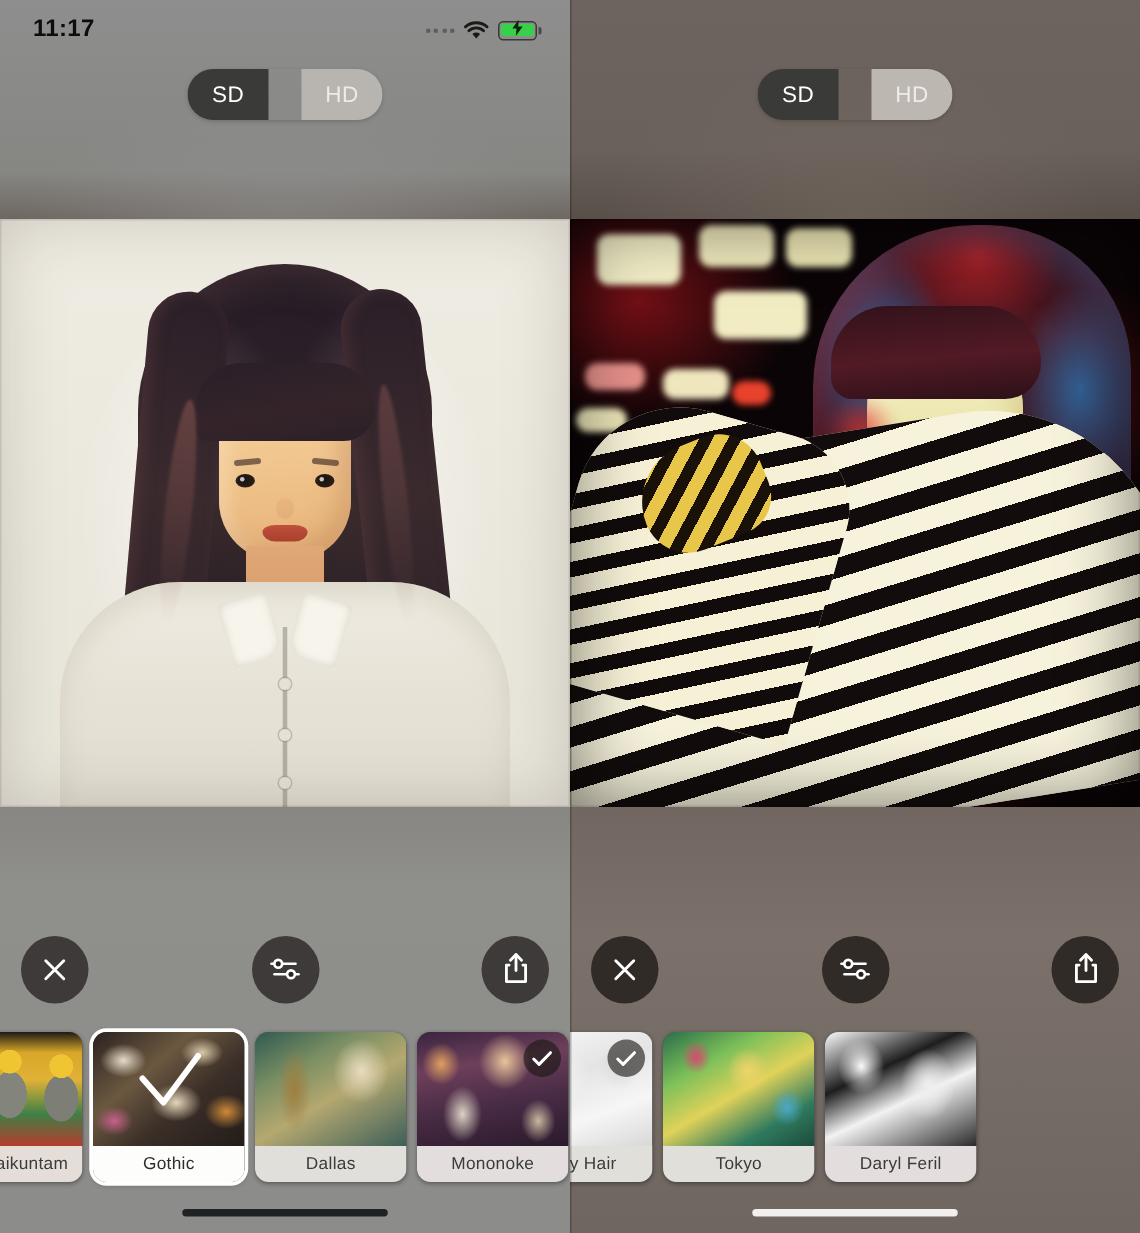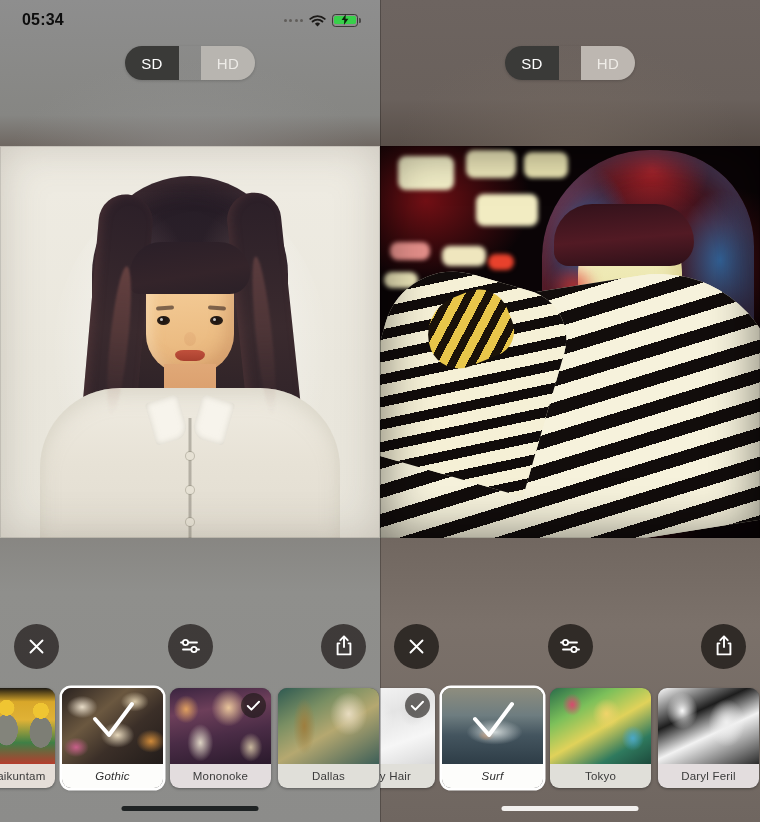--- a/index.html
+++ b/index.html
@@ -219,21 +219,21 @@
   .filter-card .thumb { position:absolute; left:0; top:0; right:0; height:76px; overflow:hidden; }
   .filter-card .label {
     position:absolute; left:0; right:0; bottom:0; height:24px;
     display:flex; align-items:center; justify-content:center;
     font-size:11.5px; color:#3b3b3b; letter-spacing:0.2px;
   }
   .filter-card.sel .label { background:#fdfdfb; color:#2d2d2d; }
   .filter-card .label.tint-a { background:rgba(240,232,226,0.93); }
   .filter-card .label.tint-b { background:rgba(238,231,232,0.93); }
   .filter-card .label.tint-c { background:rgba(235,233,227,0.93); }
-  .filter-card.sel { box-shadow:0 0 0 2.5px #ffffff, 0 1px 4px rgba(0,0,0,0.4);font-style:italic; }
+  .filter-card.sel { box-shadow:0 0 0 2.5px #ffffff, 0 1px 4px rgba(0,0,0,0.4); }
 
   .check-big { position:absolute; left:50%; top:34px; transform:translate(-50%,-50%); }
   .badge {
     position:absolute; right:5px; top:5px; width:25px; height:25px; border-radius:50%;
     background:rgba(26,22,20,0.62); display:flex; align-items:center; justify-content:center;
   }
 
   
   .th { position:absolute; inset:0; }
   .th-vaikuntam { background:
@@ -288,21 +288,21 @@
   .divider { position:absolute; top:0; bottom:0; left:380px; width:1px; background:rgba(0,0,0,0.25); z-index:9; }
 </style>
 </head>
 <body>
 
 <div class="screens">
 
   <div class="phone bg-left">
 
     <div class="statusbar">
-      <div class="clock">05:34</div>
+      <div class="clock">11:17</div>
       <div class="status-right">
         <div class="sig-dots">
             <i></i>
             <i></i>
             <i></i>
             <i></i>
           </div>
         <div class="wifi">
           <svg width="17" height="13" viewBox="0 0 17 13">
             <path d="M8.5 11.6 L5.9 8.7 a3.9 3.9 0 0 1 5.2 0 Z" fill="#1c1a18"></path>
@@ -391,34 +391,34 @@
         <div class="thumb">
             <div class="th th-gothic"></div>
           <svg class="check-big" width="56" height="46" viewBox="0 0 56 46">
             <path d="M10 20 L24 36 L47 5" stroke="#ffffff" stroke-width="4" fill="none" stroke-linecap="round" stroke-linejoin="round"></path>
           </svg>
         </div>
         <div class="label">Gothic</div>
       </div>
       <div class="filter-card">
         <div class="thumb">
+            <div class="th th-dallas"></div>
+          </div>
+        <div class="label tint-c">Dallas</div>
+      </div>
+      <div class="filter-card">
+        <div class="thumb">
             <div class="th th-mononoke"></div>
           <div class="badge">
             <svg width="15" height="12" viewBox="0 0 15 12">
               <path d="M1.8 6 L5.4 9.6 L13 1.8" stroke="#fff" stroke-width="2" fill="none" stroke-linecap="round" stroke-linejoin="round"></path>
             </svg>
           </div>
         </div>
         <div class="label tint-b">Mononoke</div>
-      </div>
-      <div class="filter-card">
-        <div class="thumb">
-            <div class="th th-dallas"></div>
-          </div>
-        <div class="label tint-c">Dallas</div>
       </div>
     </div>
 
     <div class="home-ind home-dark"></div>
   </div>
 
   <div class="phone bg-right">
 
 
     <div class="toggle-wrap">
@@ -489,29 +489,20 @@
         <div class="thumb">
             <div class="th th-curly"></div>
           <div class="badge">
             <svg width="15" height="12" viewBox="0 0 15 12">
               <path d="M1.8 6 L5.4 9.6 L13 1.8" stroke="#fff" stroke-width="2" fill="none" stroke-linecap="round" stroke-linejoin="round"></path>
             </svg>
           </div>
         </div>
         <div class="label tint-c">Curly Hair</div>
       </div>
-      <div class="filter-card sel">
-        <div class="thumb">
-            <div class="th th-surf"></div>
-          <svg class="check-big" width="56" height="46" viewBox="0 0 56 46">
-            <path d="M10 20 L24 36 L47 5" stroke="#ffffff" stroke-width="4" fill="none" stroke-linecap="round" stroke-linejoin="round"></path>
-          </svg>
-        </div>
-        <div class="label">Surf</div>
-      </div>
       <div class="filter-card">
         <div class="thumb">
             <div class="th th-tokyo"></div>
           </div>
         <div class="label tint-c">Tokyo</div>
       </div>
       <div class="filter-card">
         <div class="thumb">
             <div class="th th-daryl"></div>
           </div>

